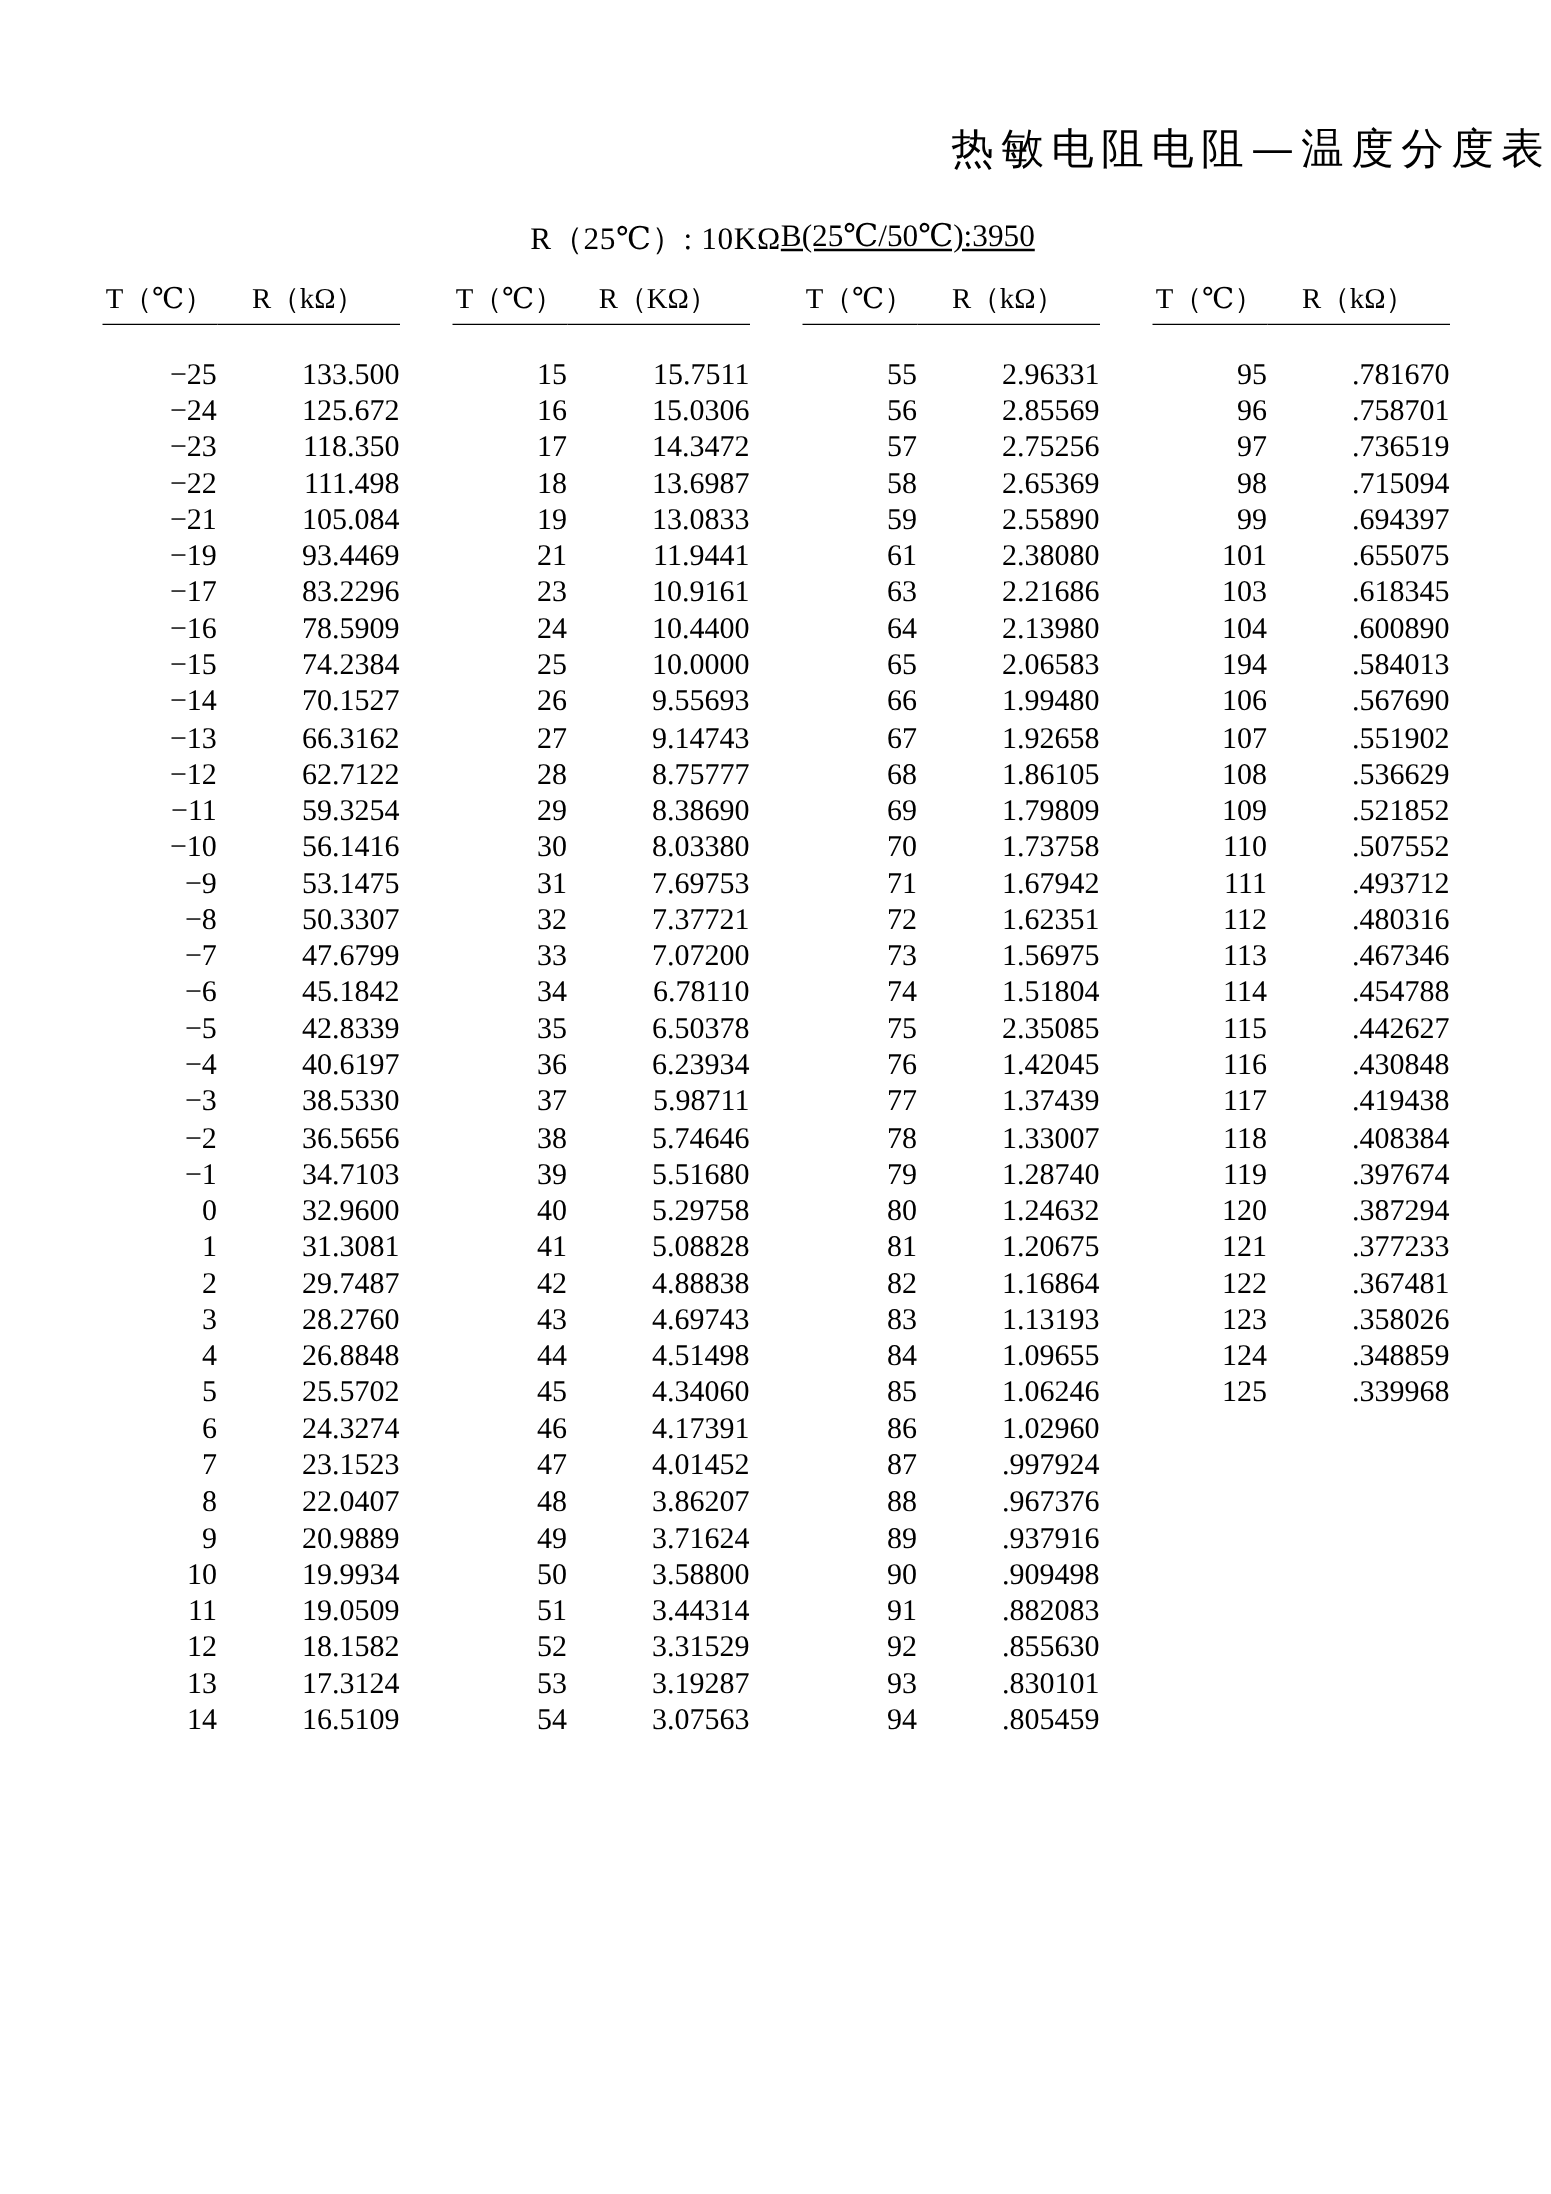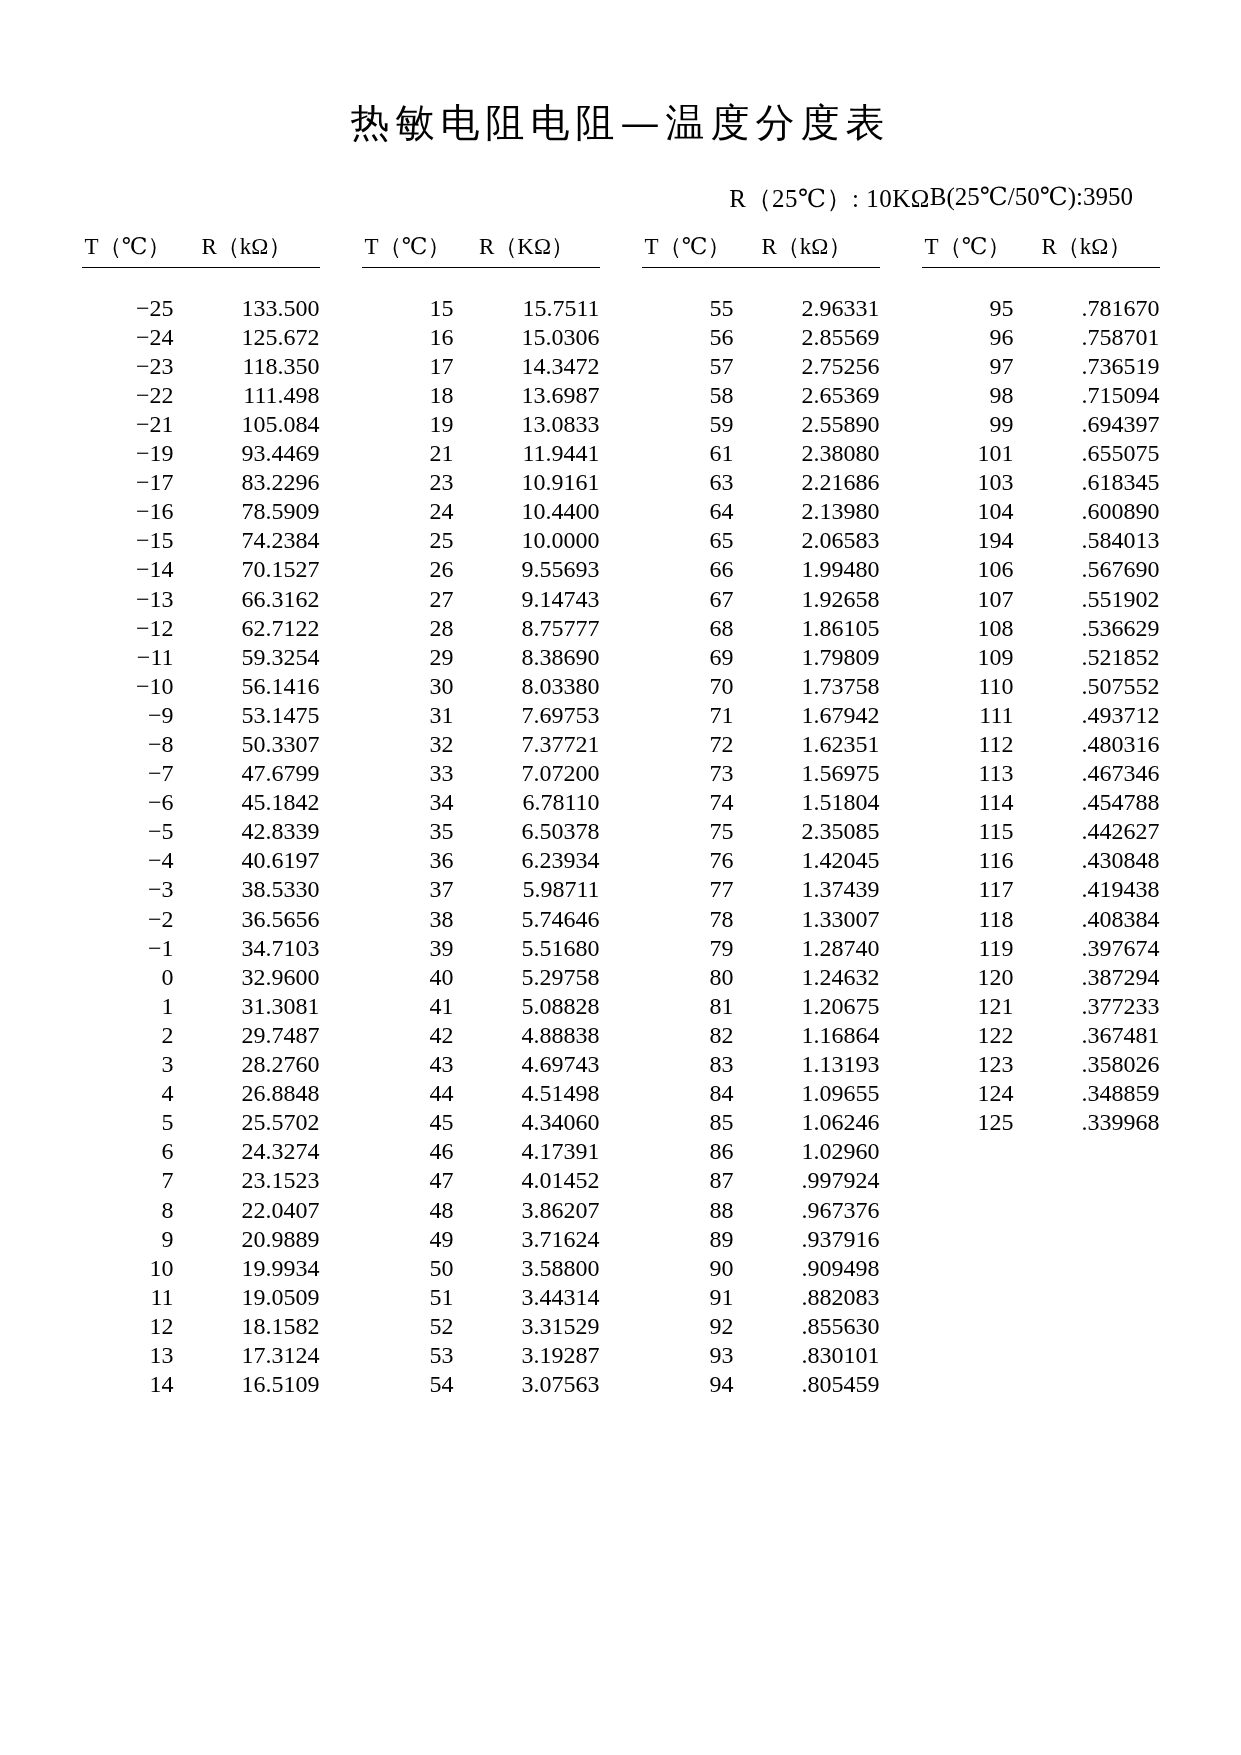--- a/index.html
+++ b/index.html
@@ -15,35 +15,35 @@
     position: relative;
     overflow: hidden;
   }
   .page {
     width: 1241px;
     height: 1755px;
     position: relative;
     box-sizing: border-box;
   }
   .title {
-    text-align: center;
-    font-size: 39px;
+    text-align: right;
+    font-size: 34px;
     letter-spacing: 6px;
     margin-top: 96px;
     font-weight: normal;
     font-family: "DejaVu Serif", "Liberation Serif", serif;
   }
   .subhead {
     display: flex;
-    justify-content: flex-end;
+    justify-content: center;
     margin: 32px 108px 0 119px;
     font-size: 25px;
   }
   .subhead .left { letter-spacing: 0.5px; }
-  .subhead .right { letter-spacing: 0px; }
+  .subhead .right { letter-spacing: 0px; text-decoration: underline; }
   table.grid {
     border-collapse: collapse;
     margin: 16px auto 0 auto;
     width: 952px;
     table-layout: fixed;
   }
   table.grid th {
     font-weight: normal;
     font-size: 23px;
     padding: 0 0 5px 0;

